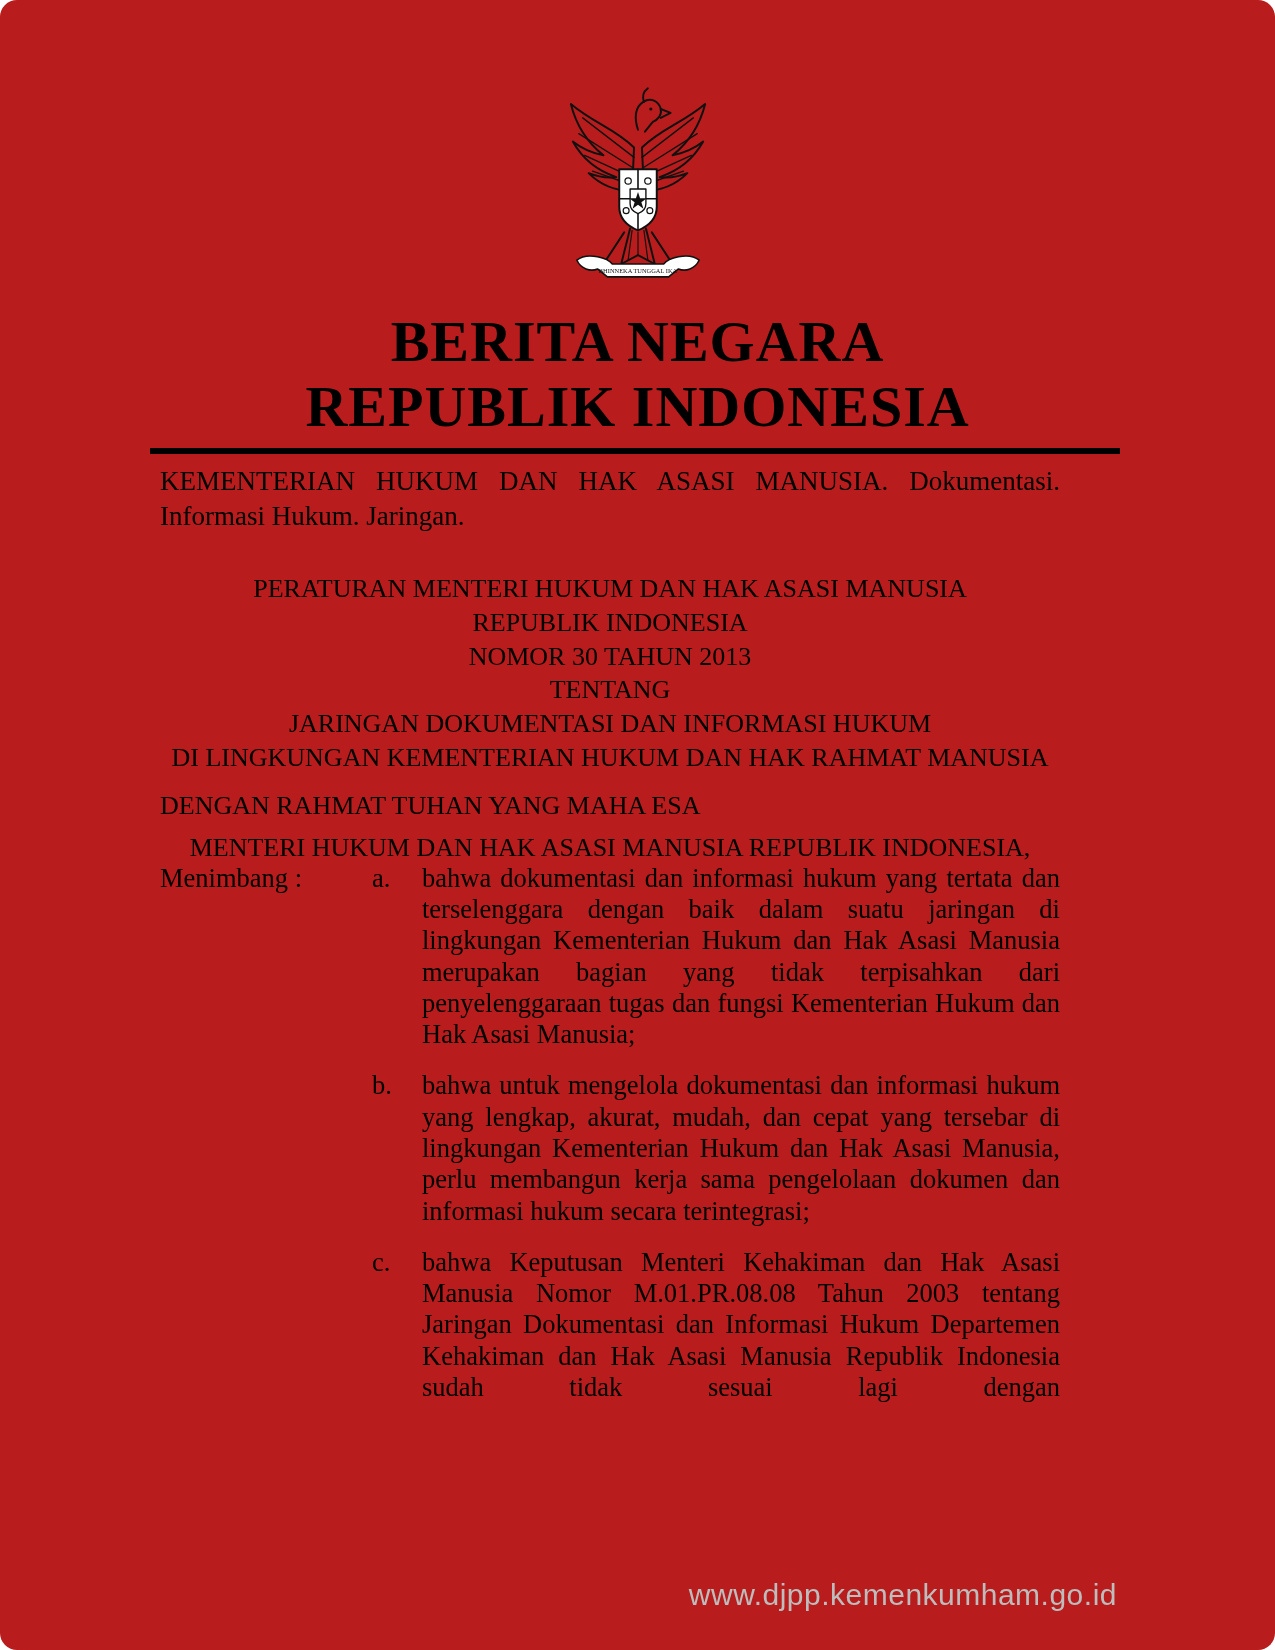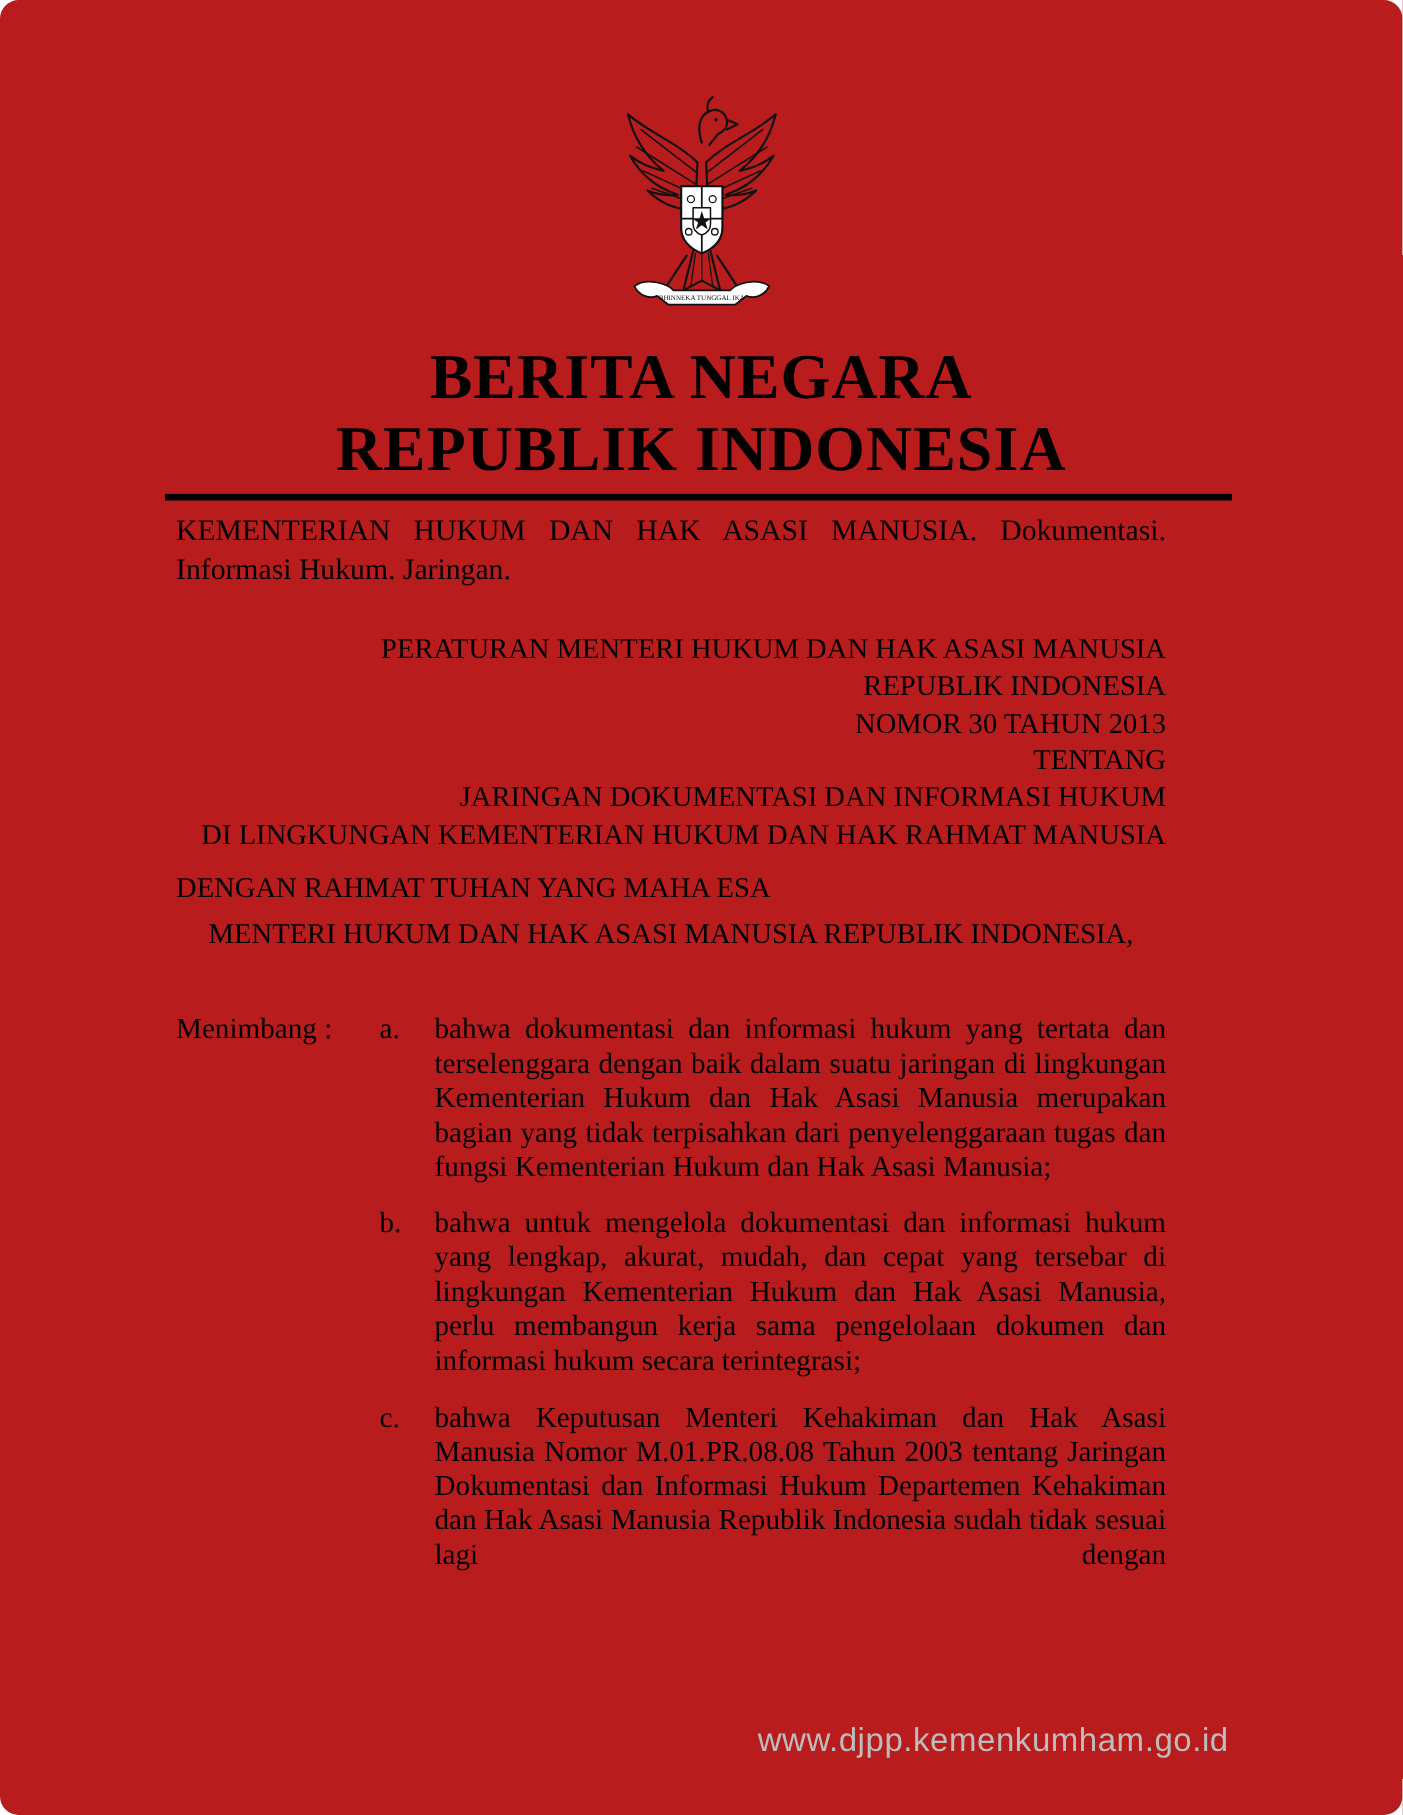--- a/index.html
+++ b/index.html
@@ -37,43 +37,43 @@
     padding-top: 2px;
   }
   .gazette-subject {
     flex: 1;
     font-size: 27px;
     line-height: 1.3;
     text-align: justify;
   }
   .reg-heading {
     margin-top: 38px;
-    text-align: right;
+    text-align: center;
     font-size: 26px;
     line-height: 1.3;
   }
   .invocation { margin-top: 16px; text-align: left; font-size: 26px; }
   .official { margin-top: 12px; text-align: center; font-size: 26px; }
   .menimbang {
     display: flex;
-    margin-top: 56px;
     font-size: 26.5px;
     line-height: 1.18;
+    gap: 27px;
   }
   .menimbang-label { width: 185px; }
   .items { flex: 1; }
   .item { display: flex; margin-bottom: 20px; }
   .item:last-child { margin-bottom: 0; }
   .item-letter { width: 50px; }
   .item-text { flex: 1; text-align: justify; }
   .item-text.cont-justify { text-align-last: justify; }
   .watermark {
     position: absolute;
     right: 158px;
-    bottom: 50px;
+    bottom: 38px;
     font-family: "Liberation Sans", sans-serif;
     font-size: 30px;
     color: #bdbdbd;
     letter-spacing: 0.5px;
   }
 </style>
 </head>
 <body>
 
 <div class="page">

